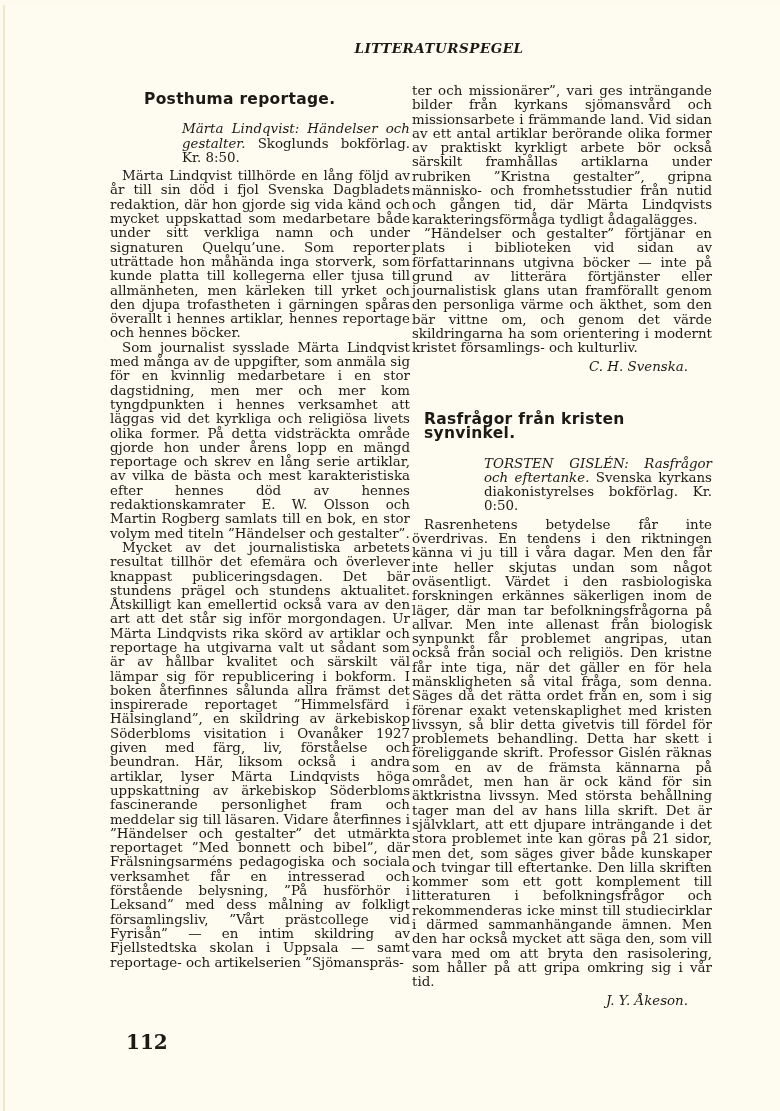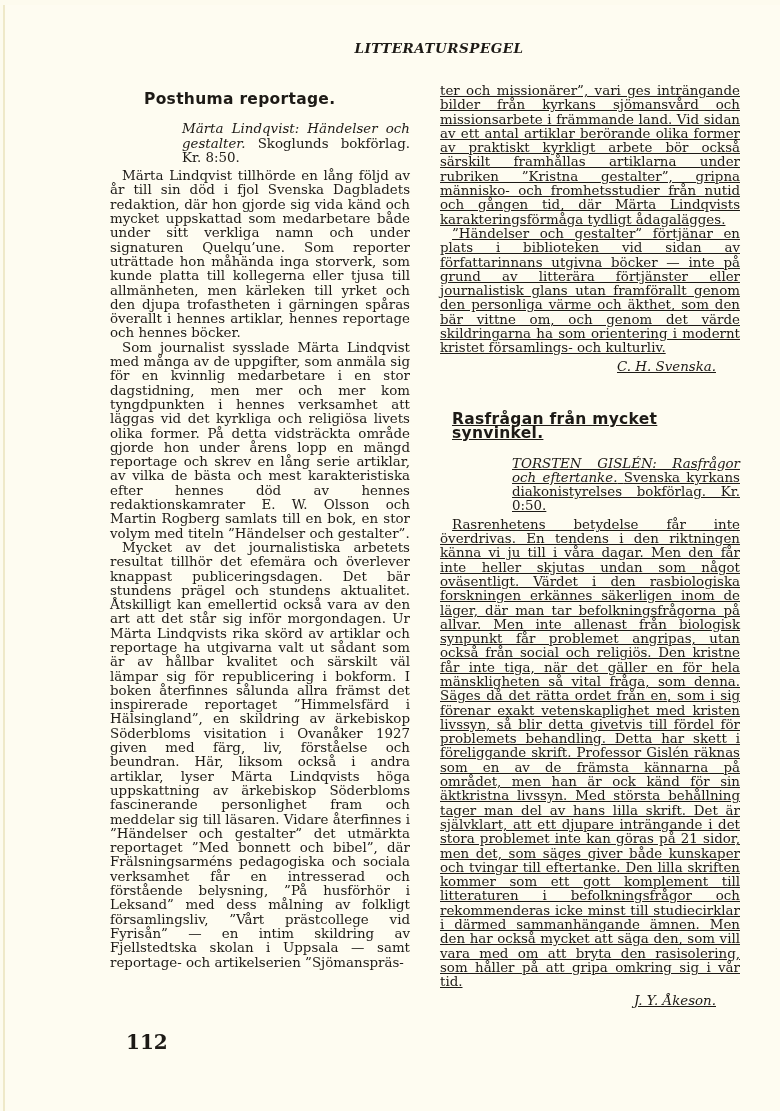--- a/index.html
+++ b/index.html
@@ -22,21 +22,21 @@
     font-style: italic; font-weight: bold;
     font-size: 13.5px; letter-spacing: 0.5px;
   }
   .running-head span { display: inline-block; margin-left: 90px; }
   .col {
     position: absolute; top: 84px;
     font-size: 13.4px; line-height: 14.3px;
     text-align: justify; hyphens: manual;
   }
   .col-left { left: 110px; width: 300px; }
-  .col-right { left: 440px; width: 300px; text-decoration: underline; }
+  .col-right { left: 412px; width: 300px; }
   .col-left .heading { margin-top: 8px; }
   .heading {
     font-family: "DejaVu Sans", sans-serif;
     font-weight: bold; font-size: 15.5px;
     letter-spacing: 0.3px;
     margin: 0 0 16px 0; text-align: left;
     padding-left: 34px;
   }
   .col-right .heading { padding-left: 12px; margin-top: 38px; }
   .biblio {
@@ -74,21 +74,21 @@
   <p class="body">Märta Lindqvist tillhörde en lång följd av år till sin död i fjol Svenska Dagbladets redaktion, där hon gjorde sig vida känd och mycket uppskattad som medarbetare både under sitt verkliga namn och under signaturen Quelqu’une. Som reporter uträttade hon måhända inga storverk, som kunde platta till kollegerna eller tjusa till allmänheten, men kärleken till yrket och den djupa trofastheten i gärningen spåras överallt i hennes artiklar, hennes reportage och hennes böcker.</p>
   <p class="body">Som journalist sysslade Märta Lindqvist med många av de uppgifter, som anmäla sig för en kvinnlig medarbetare i en stor dagstidning, men mer och mer kom tyngdpunkten i hennes verksamhet att läggas vid det kyrkliga och religiösa livets olika former. På detta vidsträckta område gjorde hon under årens lopp en mängd reportage och skrev en lång serie artiklar, av vilka de bästa och mest karakteristiska efter hennes död av hennes redaktionskamrater E. W. Olsson och Martin Rogberg samlats till en bok, en stor volym med titeln ”Händelser och gestalter”.</p>
   <p class="body">Mycket av det journalistiska arbetets resultat tillhör det efemära och överlever knappast publiceringsdagen. Det bär stundens prägel och stundens aktualitet. Åtskilligt kan emellertid också vara av den art att det står sig inför morgondagen. Ur Märta Lindqvists rika skörd av artiklar och reportage ha utgivarna valt ut sådant som är av hållbar kvalitet och särskilt väl lämpar sig för republicering i bokform. I boken återfinnes sålunda allra främst det inspirerade reportaget ”Himmelsfärd i Hälsingland”, en skildring av ärkebiskop Söderbloms visitation i Ovanåker 1927 given med färg, liv, förståelse och beundran. Här, liksom också i andra artiklar, lyser Märta Lindqvists höga uppskattning av ärkebiskop Söderbloms fascinerande personlighet fram och meddelar sig till läsaren. Vidare återfinnes i ”Händelser och gestalter” det utmärkta reportaget ”Med bonnett och bibel”, där Frälsningsarméns pedagogiska och sociala verksamhet får en intresserad och förstående belysning, ”På husförhör i Leksand” med dess målning av folkligt församlingsliv, ”Vårt prästcollege vid Fyrisån” — en intim skildring av Fjellstedtska skolan i Uppsala — samt reportage- och artikelserien ”Sjömanspräs-</p>
 </div>
 
 <div class="col col-right">
   <p class="body cont">ter och missionärer”, vari ges inträngande bilder från kyrkans sjömansvård och missionsarbete i främmande land. Vid sidan av ett antal artiklar berörande olika former av praktiskt kyrkligt arbete bör också särskilt framhållas artiklarna under rubriken ”Kristna gestalter”, gripna människo- och fromhetsstudier från nutid och gången tid, där Märta Lindqvists karakteringsförmåga tydligt ådagalägges.</p>
   <p class="body">”Händelser och gestalter” förtjänar en plats i biblioteken vid sidan av författarinnans utgivna böcker — inte på grund av litterära förtjänster eller journalistisk glans utan framförallt genom den personliga värme och äkthet, som den bär vittne om, och genom det värde skildringarna ha som orientering i modernt kristet församlings- och kulturliv.</p>
   <div class="signature">C. H. Svenska.</div>
 
-  <h2 class="heading">Rasfrågan från mycket synvinkel.</h2>
+  <h2 class="heading">Rasfrågor från kristen synvinkel.</h2>
   <div class="biblio">
     <span class="it">TORSTEN GISLÉN: Rasfrågor och eftertanke.</span>
     <span>Svenska kyrkans diakonistyrelses bokförlag. Kr. 0:50.</span>
   </div>
   <p class="body">Rasrenhetens betydelse får inte överdrivas. En tendens i den riktningen känna vi ju till i våra dagar. Men den får inte heller skjutas undan som något oväsentligt. Värdet i den rasbiologiska forskningen erkännes säkerligen inom de läger, där man tar befolkningsfrågorna på allvar. Men inte allenast från biologisk synpunkt får problemet angripas, utan också från social och religiös. Den kristne får inte tiga, när det gäller en för hela mänskligheten så vital fråga, som denna. Säges då det rätta ordet från en, som i sig förenar exakt vetenskaplighet med kristen livssyn, så blir detta givetvis till fördel för problemets behandling. Detta har skett i föreliggande skrift. Professor Gislén räknas som en av de främsta kännarna på området, men han är ock känd för sin äktkristna livssyn. Med största behållning tager man del av hans lilla skrift. Det är självklart, att ett djupare inträngande i det stora problemet inte kan göras på 21 sidor, men det, som säges giver både kunskaper och tvingar till eftertanke. Den lilla skriften kommer som ett gott komplement till litteraturen i befolkningsfrågor och rekommenderas icke minst till studiecirklar i därmed sammanhängande ämnen. Men den har också mycket att säga den, som vill vara med om att bryta den rasisolering, som håller på att gripa omkring sig i vår tid.</p>
   <div class="signature">J. Y. Åkeson.</div>
 </div>
 
 <div class="page-number">112</div>
 

